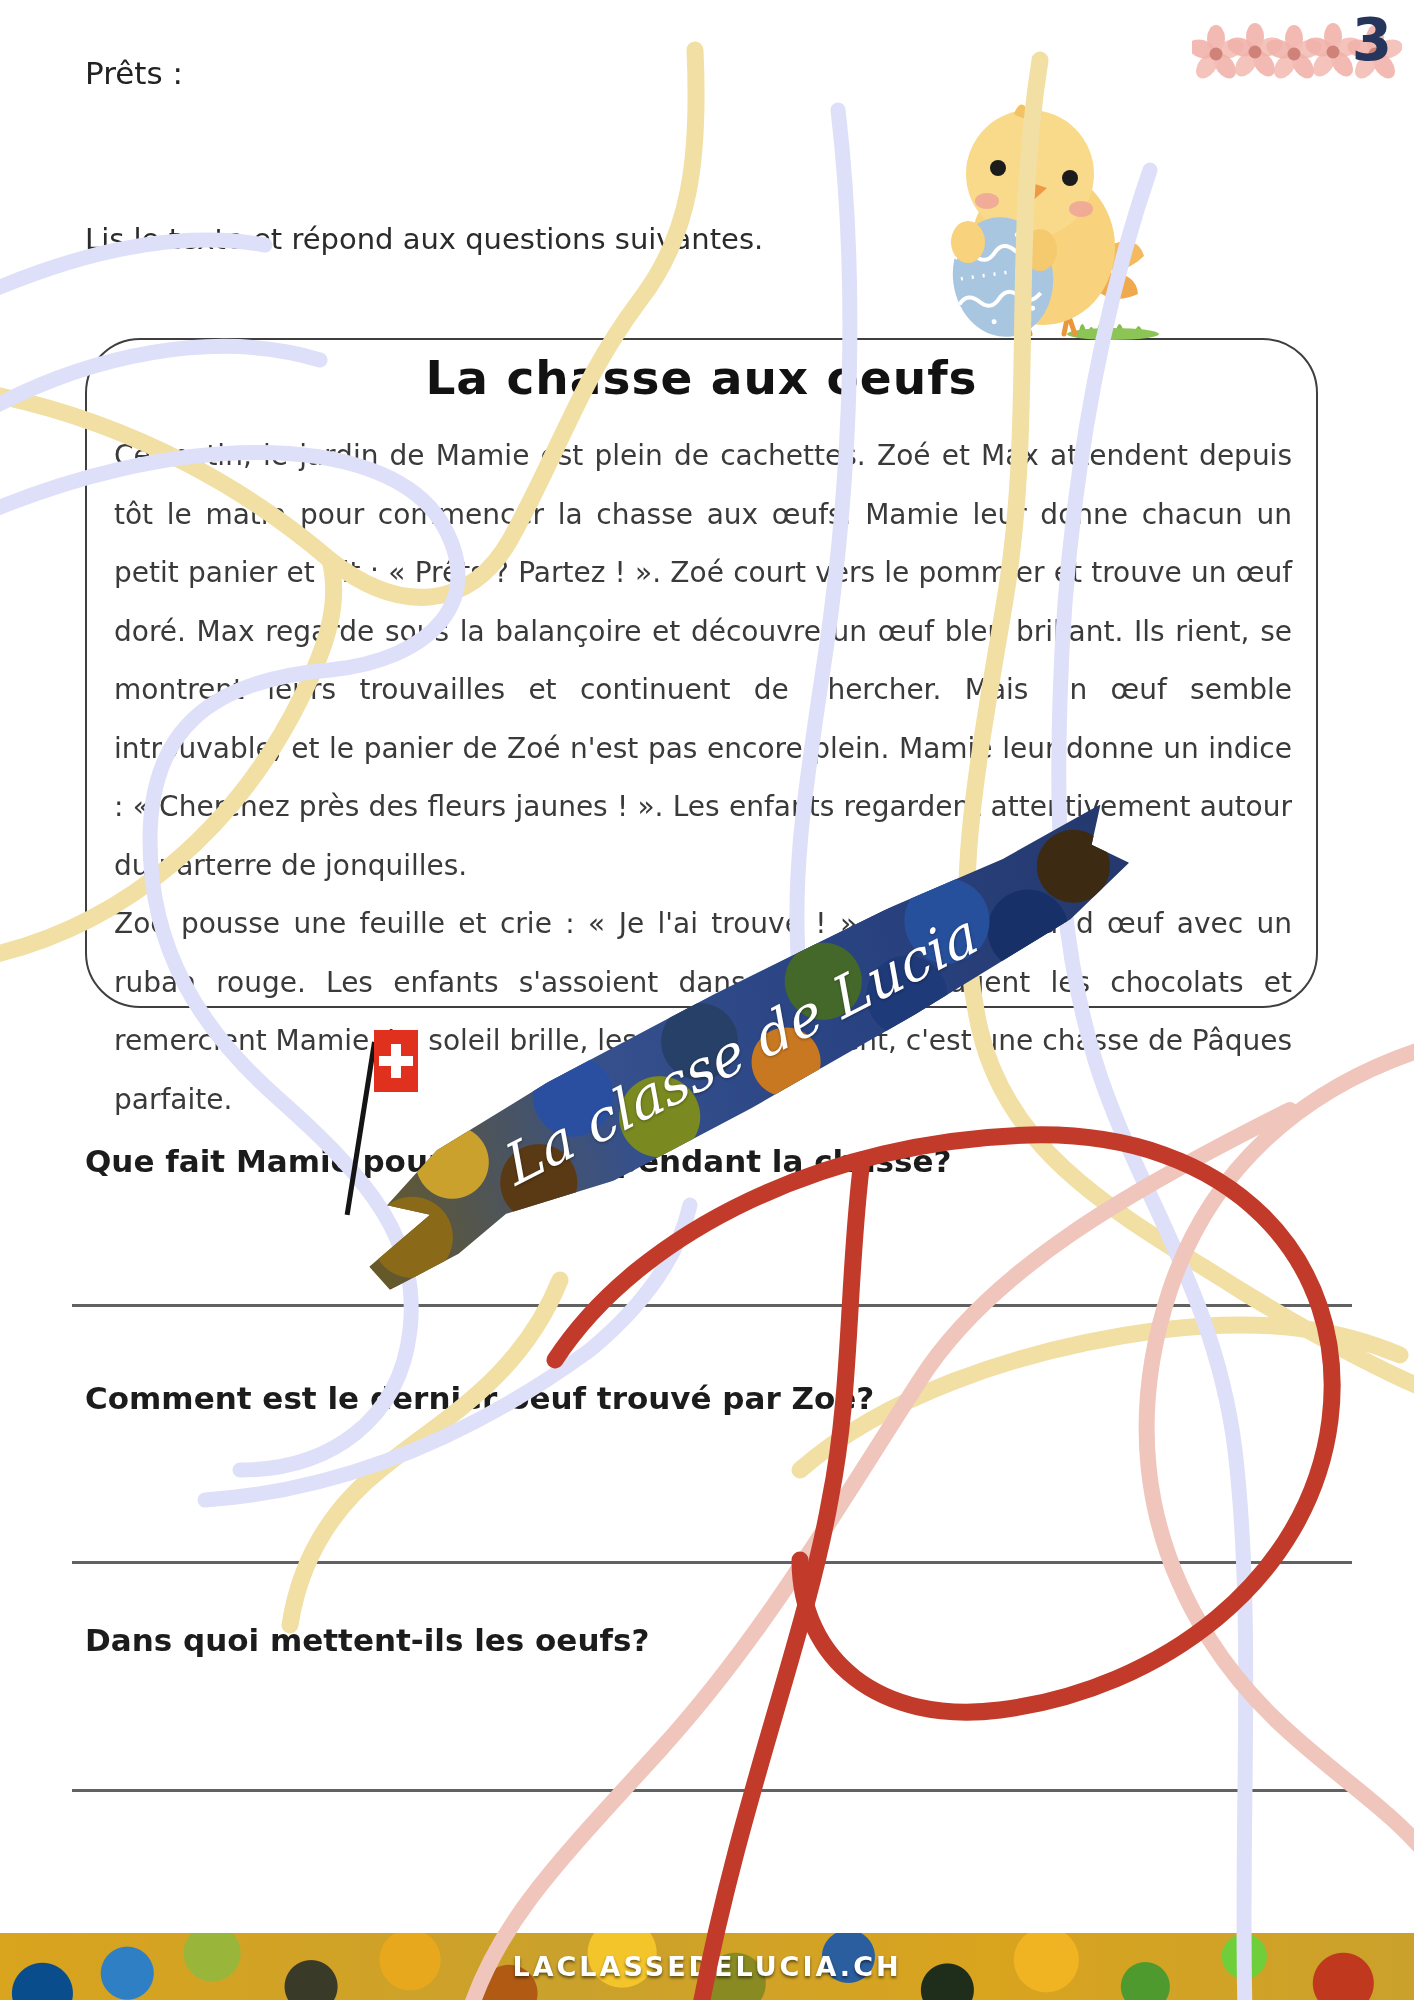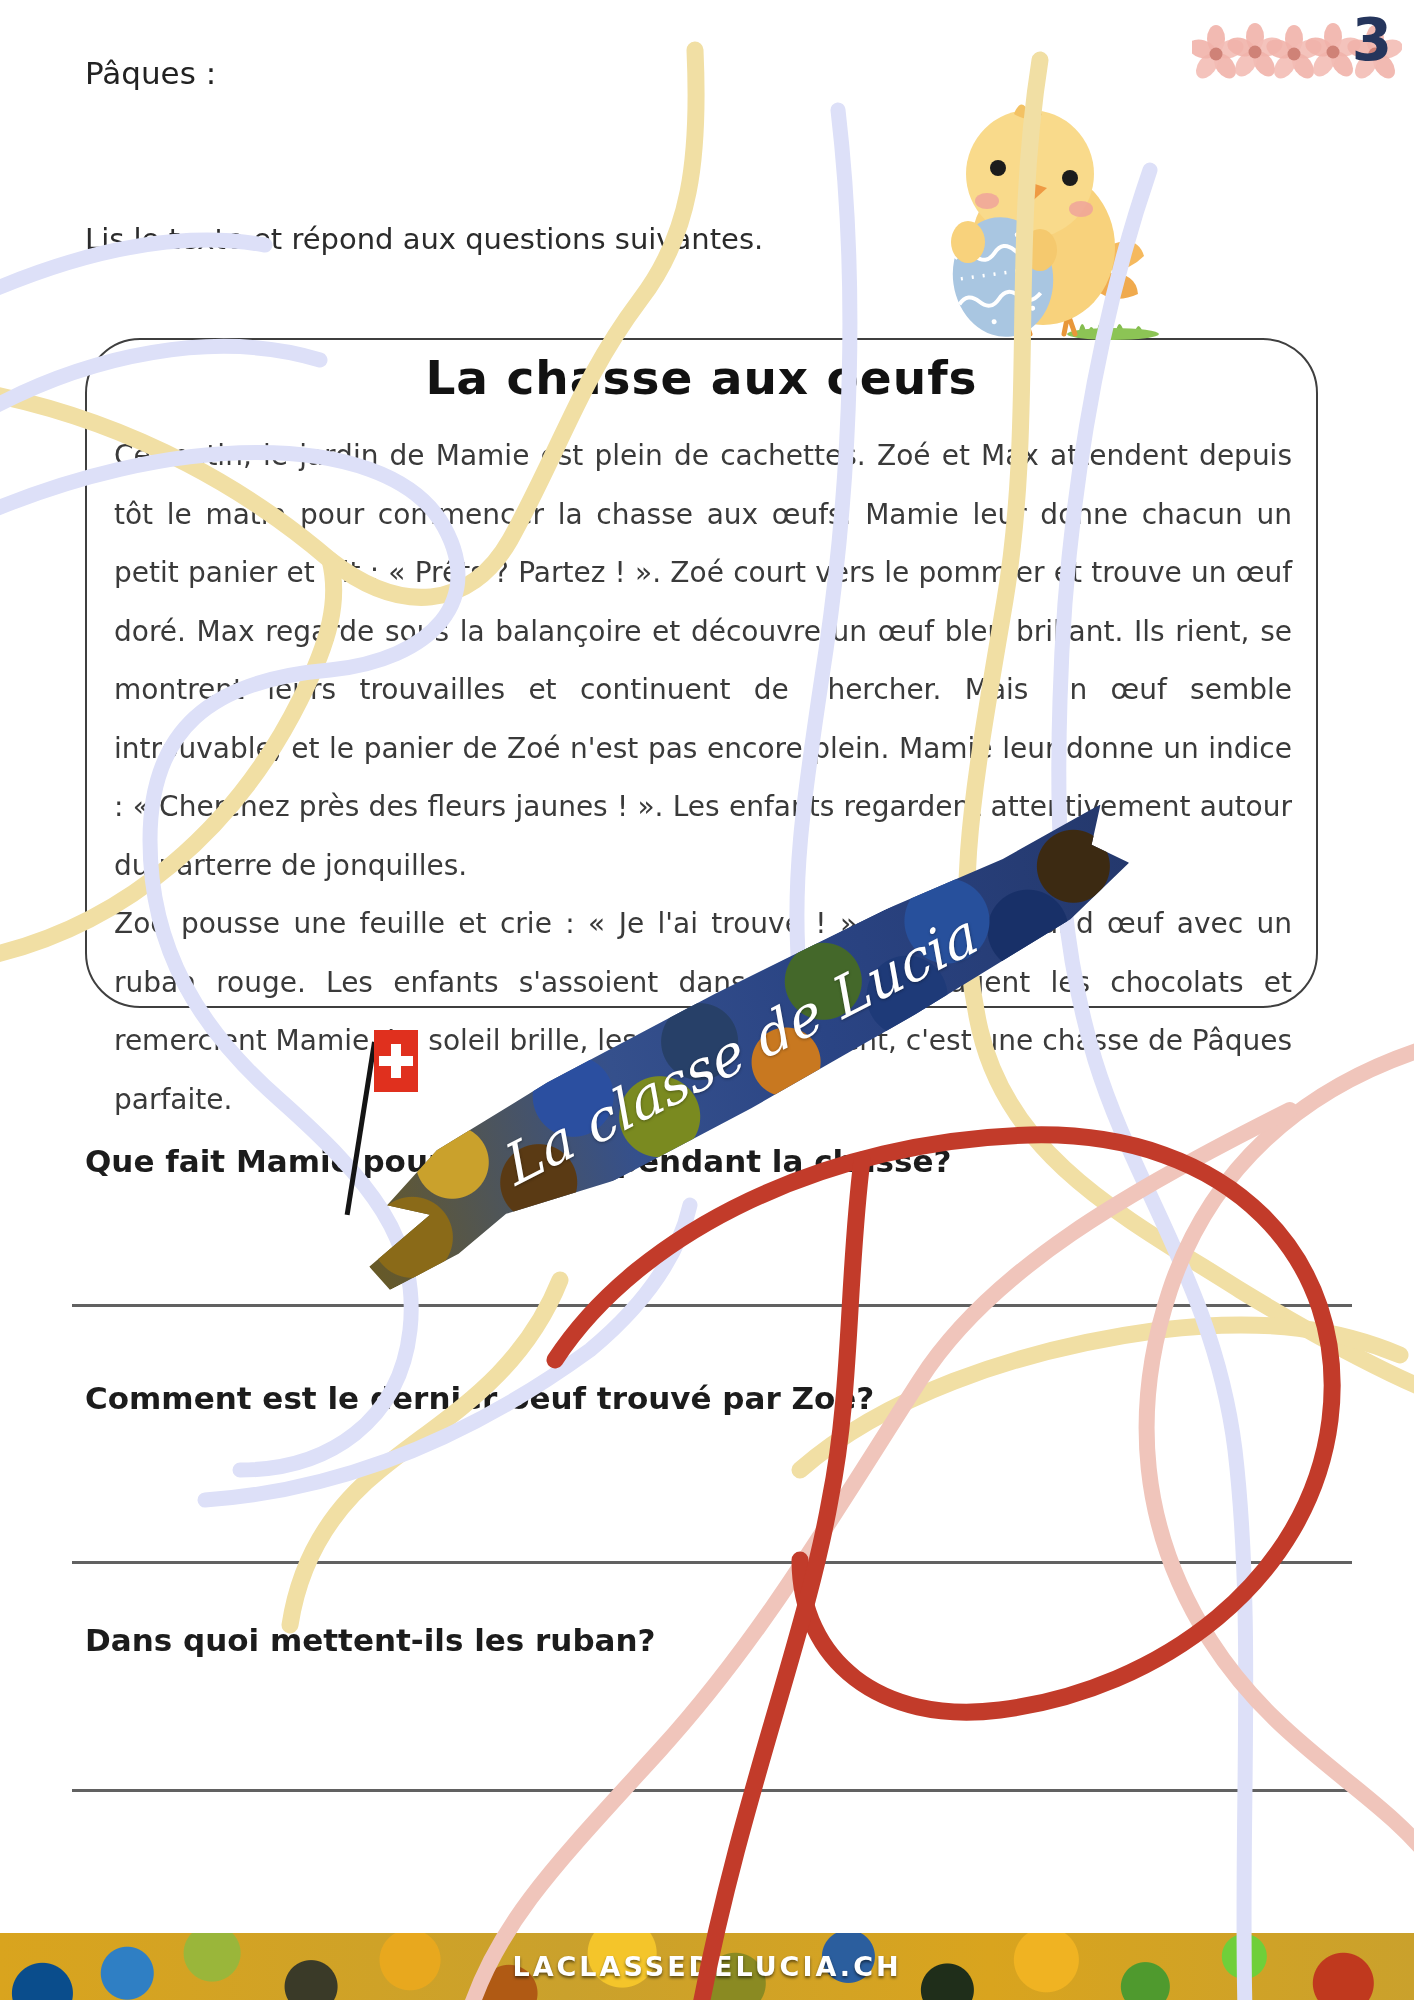--- a/index.html
+++ b/index.html
@@ -90,21 +90,21 @@
     display:flex;align-items:center;justify-content:center;
   }
   .footer-site{
     color:#ffffff;font-weight:700;font-size:27px;letter-spacing:3px;
     text-shadow:0 2px 3px rgba(0,0,0,.55);
   }
 </style>
 </head>
 <body>
 
-<div class="abs prenom">Pâques :</div>
+<div class="abs prenom">Prêts :</div>
 
 <svg class="abs flowers" viewBox="0 0 210 76">
   <defs>
     <g id="flw">
       <ellipse cx="0" cy="-15" rx="9" ry="14" fill="#f1b3aa" opacity="0.9"></ellipse>
       <ellipse cx="14" cy="-5" rx="9" ry="14" fill="#f3bdb5" opacity="0.9" transform="rotate(72 14 -5)"></ellipse>
       <ellipse cx="9" cy="12" rx="9" ry="14" fill="#f1b3aa" opacity="0.9" transform="rotate(144 9 12)"></ellipse>
       <ellipse cx="-9" cy="12" rx="9" ry="14" fill="#f3bdb5" opacity="0.9" transform="rotate(216 -9 12)"></ellipse>
       <ellipse cx="-14" cy="-5" rx="9" ry="14" fill="#f1b3aa" opacity="0.9" transform="rotate(288 -14 -5)"></ellipse>
       <circle cx="0" cy="0" r="6.5" fill="#cf8277"></circle>
@@ -153,21 +153,21 @@
   <div class="story-text">
     <p>Ce matin, le jardin de Mamie est plein de cachettes. Zoé et Max attendent depuis tôt le matin pour commencer la chasse aux œufs. Mamie leur donne chacun un petit panier et dit : « Prêts ? Partez ! ». Zoé court vers le pommier et trouve un œuf doré. Max regarde sous la balançoire et découvre un œuf bleu brillant. Ils rient, se montrent leurs trouvailles et continuent de chercher. Mais un œuf semble introuvable, et le panier de Zoé n'est pas encore plein. Mamie leur donne un indice : « Cherchez près des fleurs jaunes ! ». Les enfants regardent attentivement autour du parterre de jonquilles.</p>
     <p>Zoé pousse une feuille et crie : « Je l'ai trouvé ! ». C'est un grand œuf avec un ruban rouge. Les enfants s'assoient dans l'herbe, partagent les chocolats et remercient Mamie. Le soleil brille, les oiseaux chantent, c'est une chasse de Pâques parfaite.</p>
   </div>
 </div>
 
 <div class="abs question q1">Que fait Mamie pour les aider pendant la chasse?</div>
 <div class="abs answer-line l1"></div>
 <div class="abs question q2">Comment est le dernier oeuf trouvé par Zoé?</div>
 <div class="abs answer-line l2"></div>
-<div class="abs question q3">Dans quoi mettent-ils les ruban?</div>
+<div class="abs question q3">Dans quoi mettent-ils les oeufs?</div>
 <div class="abs answer-line l3"></div>
 
 <div class="abs footer">
   <span class="footer-site">LACLASSEDELUCIA.CH</span>
 </div>
 
 <svg class="abs curves" viewBox="0 0 1414 2000">
   <g fill="none" stroke-linecap="round">
 
     <path stroke="#f1dfa4" stroke-width="17" d="M-30 390 C140 420 260 500 330 560 C400 615 470 610 510 540 C560 450 580 380 640 300 C690 235 700 160 695 50"></path>

